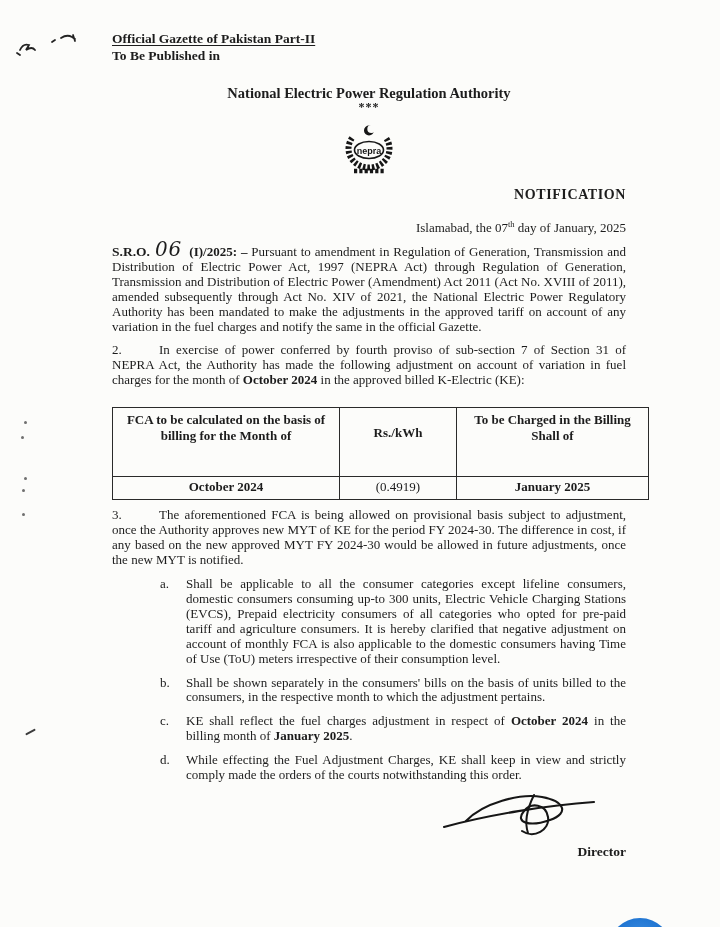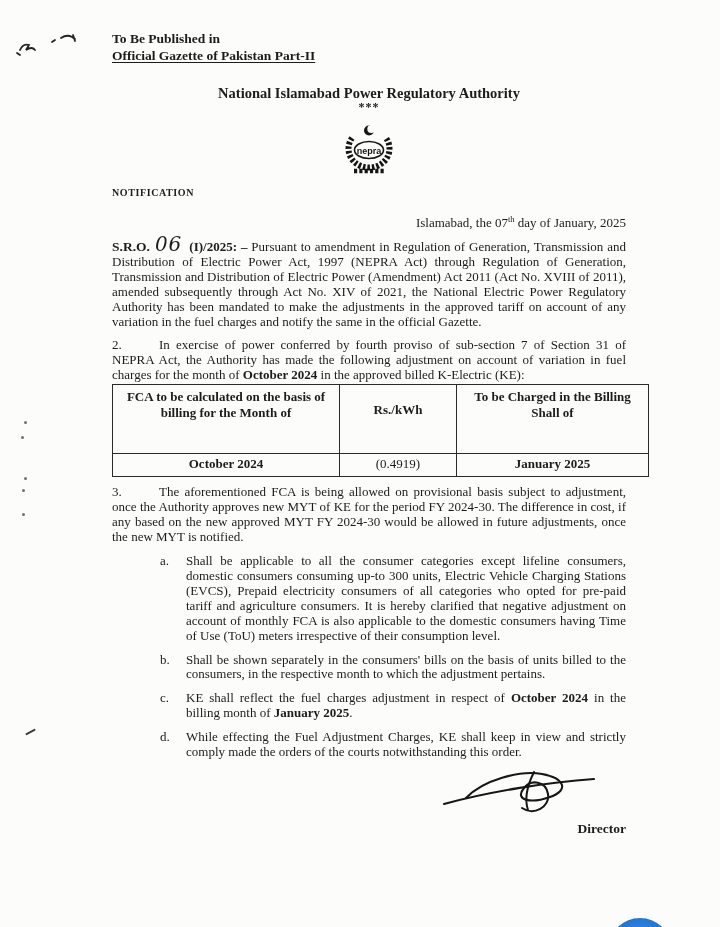--- a/index.html
+++ b/index.html
@@ -11,35 +11,35 @@
   .content { position:absolute; left:112px; top:30px; width:514px; }
 
   .publish-line { font-weight:bold; font-size:13.5px; line-height:17px; }
   .underlined { text-decoration:underline; text-underline-offset:2px; }
 
   .authority { margin-top:21px; text-align:center; font-weight:bold; font-size:14.5px; }
   .stars { text-align:center; font-weight:bold; font-size:12px; line-height:10px; letter-spacing:1px; }
 
   .logo-wrap { margin:11px auto 0; width:64px; height:52px; display:block; }
 
-  .doc-title { margin-top:12px; text-align:left; font-weight:bold; font-size:10px; letter-spacing:0.6px; }
+  .doc-title { margin-top:12px; text-align:right; font-weight:bold; font-size:14px; letter-spacing:0.6px; }
 
   .dateline { margin-top:16px; text-align:right; font-size:13px; }
   .dateline sup { font-size:8.5px;margin-top:25px; }
 
   .para { margin:8px 0 0 0; font-size:13px; line-height:14.9px; text-align:justify; }
   .pnum { display:inline-block; width:47px; font-size:13px; }
   .b { font-weight:bold; }
   .sro-label { font-weight:bold; font-size:13.5px; }
   .sro-number {
     font-size:20px; font-style:italic; font-weight:500; line-height:10px;
     letter-spacing:1px; padding:0 7px 0 5px; font-family:"DejaVu Serif", serif;
   }
 
-  table.fca { border-collapse:collapse; margin-top:2px; width:503px; table-layout:fixed;padding-left:28px; }
+  table.fca { border-collapse:collapse; margin-top:20px; width:503px; table-layout:fixed;padding-left:28px; }
   table.fca td {
     border:1.5px solid #2a2a2a; text-align:center; font-size:13px;
     padding:3px 6px; vertical-align:top;
   }
   table.fca .hdr { font-weight:bold; height:48px; line-height:15.5px; padding-top:4px; }
   table.fca .hdr.mid { padding-top:17px; }
   table.fca .datarow td { height:18px; padding:2px 6px; }
   .col1 { width:214px; } .col2 { width:104px; } .col3 { width:179px; }
 
   .items { margin-top:4px; }
@@ -76,25 +76,25 @@
   <div class="edge-dot" style="left:24px; top:421px;"></div>
   <div class="edge-dot" style="left:21px; top:436px;"></div>
   <div class="edge-dot" style="left:24px; top:477px;"></div>
   <div class="edge-dot" style="left:22px; top:489px;"></div>
   <div class="edge-dot" style="left:22px; top:513px;"></div>
   <div class="edge-dash" style="left:25px; top:731px;"></div>
 
   <div class="content">
 
     <div>
+      <div class="publish-line underlined">Official Gazette of Pakistan Part-II</div>
       <div class="publish-line">To Be Published in</div>
-      <div class="publish-line underlined">Official Gazette of Pakistan Part-II</div>
     </div>
 
-    <div class="authority">National Islamabad Power Regulatory Authority</div>
+    <div class="authority">National Electric Power Regulation Authority</div>
     <div class="stars">***</div>
 
     <svg class="logo-wrap" viewBox="0 0 64 52">
       <circle cx="32" cy="7.5" r="5" fill="#161616"></circle>
       <circle cx="34.4" cy="6" r="4.1" fill="#fcfcfa"></circle>
       <path d="M15 15 A 20.5 19 0 1 0 49 15" fill="none" stroke="#161616" stroke-width="6" stroke-dasharray="2.6 1.9"></path>
       <ellipse cx="32" cy="27" rx="14.5" ry="8.5" fill="#fcfcfa" stroke="#161616" stroke-width="1.6"></ellipse>
       <text x="32" y="30.5" text-anchor="middle" font-size="9" font-weight="bold" font-family="Liberation Sans, sans-serif" fill="#161616">nepra</text>
       <path d="M17 48 H47" stroke="#161616" stroke-width="4.5" stroke-dasharray="3.2 2.1"></path>
     </svg>

